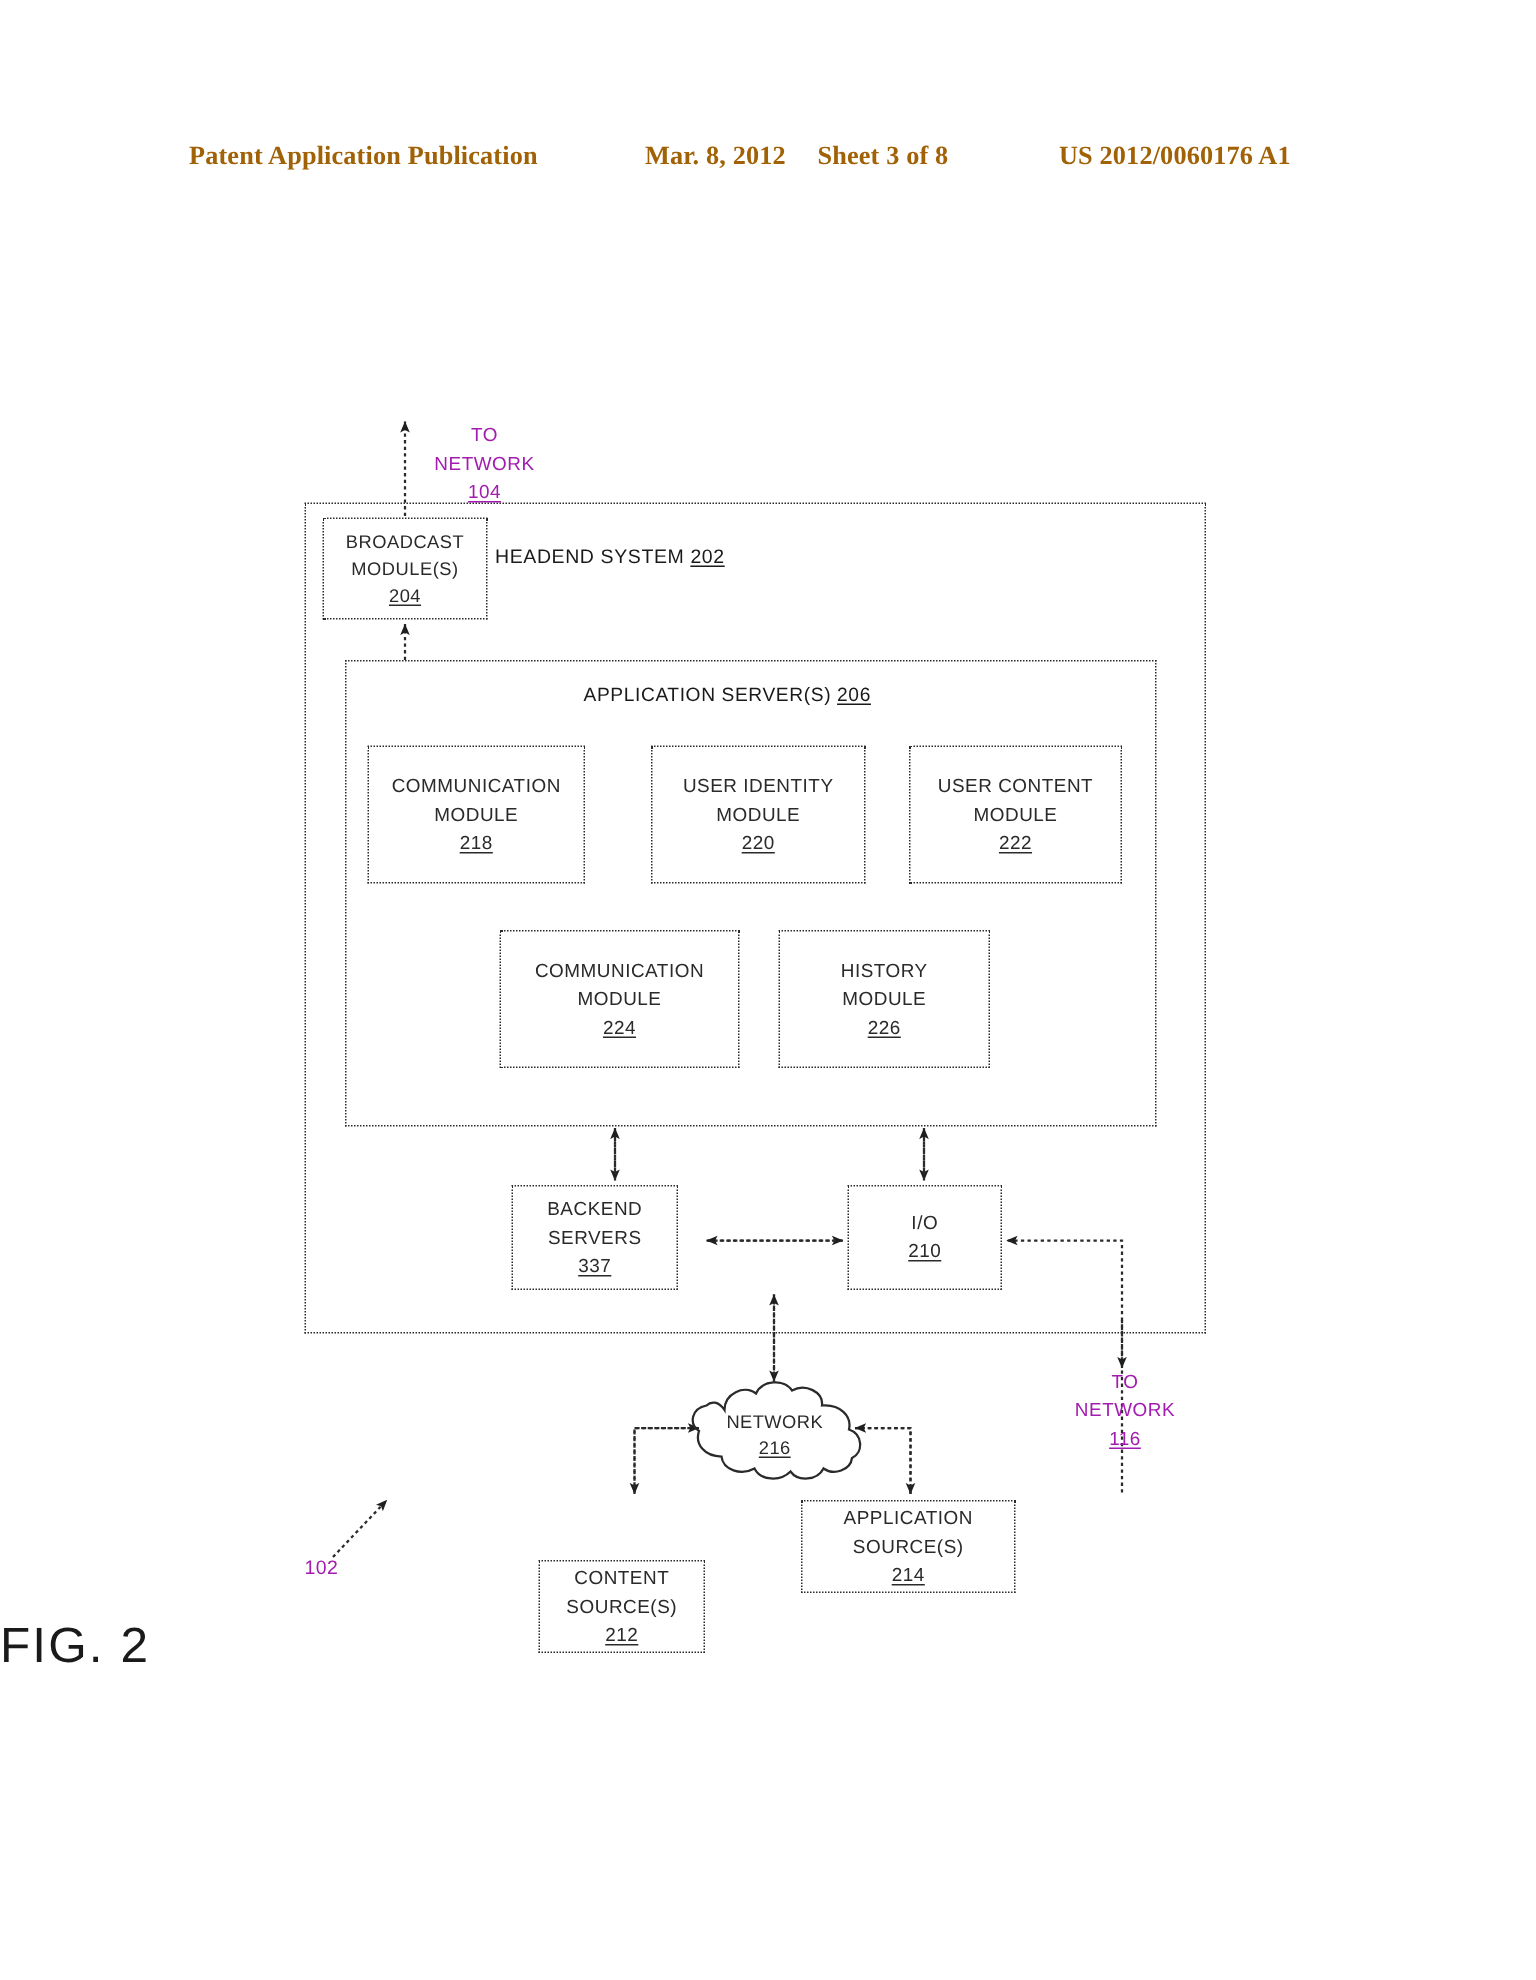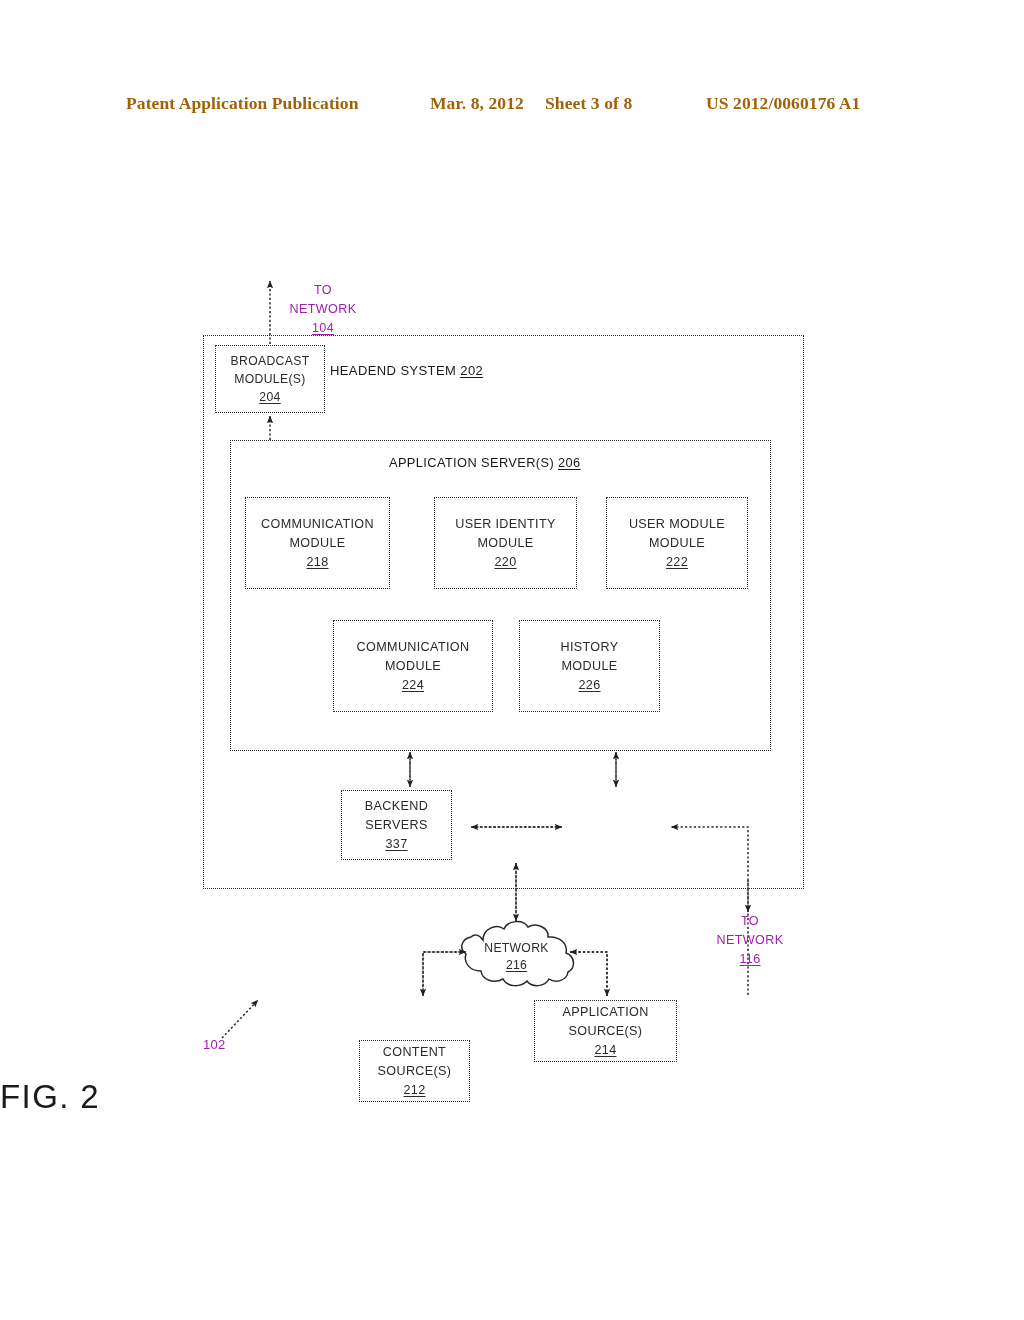--- a/index.html
+++ b/index.html
@@ -258,21 +258,21 @@
     <span class="ln ref">218</span>
   </div>
 
   <div class="box" id="useridentity-box">
     <span class="ln">USER IDENTITY</span>
     <span class="ln">MODULE</span>
     <span class="ln ref">220</span>
   </div>
 
   <div class="box" id="userprofile-box">
-    <span class="ln">USER MODULE</span>
+    <span class="ln">USER CONTENT</span>
     <span class="ln">MODULE</span>
     <span class="ln ref">222</span>
   </div>
 
   <div class="box" id="recommendation-box">
     <span class="ln">COMMUNICATION</span>
     <span class="ln">MODULE</span>
     <span class="ln ref">224</span>
   </div>
 
@@ -281,20 +281,24 @@
     <span class="ln">MODULE</span>
     <span class="ln ref">226</span>
   </div>
 
   <div class="box" id="backend-box">
     <span class="ln">BACKEND</span>
     <span class="ln">SERVERS</span>
     <span class="ln ref">337</span>
   </div>
 
+  <div class="box" id="io-box">
+    <span class="ln">I/O</span>
+    <span class="ln ref">210</span>
+  </div>
 
   <div class="label" id="to-network-104">
     <span class="ln">TO</span><br>
     <span class="ln">NETWORK</span><br>
     <span class="ln ref">104</span>
   </div>
 
   <div class="label" id="to-network-116">
     <span class="ln">TO</span><br>
     <span class="ln">NETWORK</span><br>

